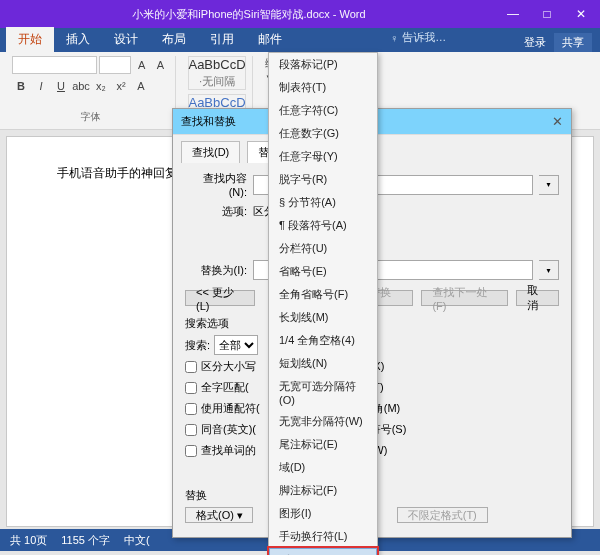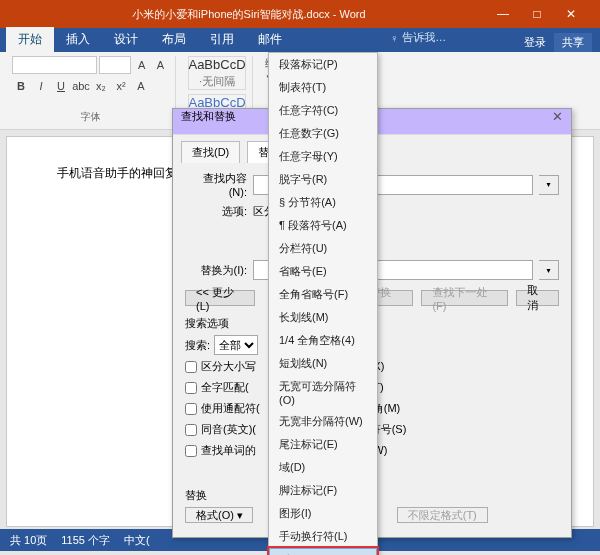--- a/index.html
+++ b/index.html
@@ -1,38 +1,38 @@
 <!DOCTYPE html>
 <html><head>
 <meta charset="utf-8">
 <style>
 *{margin:0;padding:0;box-sizing:border-box;font-family:"Microsoft YaHei","Segoe UI",sans-serif;font-size:11px}
 body{width:600px;height:555px;background:#e6e6e6;overflow:hidden;position:relative}
-.title-bar{height:28px;background:#c2410c;color:#fff;display:flex;align-items:center;padding:0 12px}
+.title-bar{height:28px;background:#6d28d9;color:#fff;display:flex;align-items:center;padding:0 2px}
 .title-bar .spacer{flex:1}
 .title-bar .title{font-size:11px;opacity:.95}
 .title-bar .win-btn{width:34px;height:28px;display:flex;align-items:center;justify-content:center;color:#fff;font-size:12px}
 .ribbon-tabs{height:24px;background:#2b579a;display:flex;align-items:flex-end;padding-left:6px;color:#fff}
 .ribbon-tabs .tab{padding:4px 12px;font-size:12px}
-.ribbon-tabs .tab.active{background:#f3f3f3;color:#0c4a6e}
+.ribbon-tabs .tab.active{background:#f3f3f3;color:#c2410c}
 .ribbon-tabs .login-area{margin-left:auto;display:flex;align-items:center;gap:8px;padding-right:8px}
 .ribbon-tabs .share{background:#3b67aa;padding:2px 8px;border-radius:0}
 .ribbon{height:78px;background:#f3f3f3;border-bottom:1px solid #d4d4d4;display:flex;padding:4px 6px;gap:6px}
 .group{border-right:1px solid #d9d9d9;padding:0 6px;display:flex;flex-direction:column;justify-content:space-between}
 .group-label{text-align:center;color:#666;font-size:10px;padding-bottom:1px}
 .font-row{display:flex;gap:2px;align-items:center}
 .font-btn{width:18px;height:18px;display:flex;align-items:center;justify-content:center;color:#444}
 .style-box{width:58px;height:48px;border:1px solid #d9d9d9;display:flex;flex-direction:column;align-items:center;justify-content:center;color:#767676;font-size:10px;gap:2px}
 .style-box .sample{color:#333;font-size:13px}
 .edit-col{display:flex;flex-direction:column;gap:2px;color:#444;font-size:11px}
 .doc-area{position:absolute;top:130px;left:0;right:0;bottom:22px;background:#fff;border:1px solid #c8c8c8;margin:6px}
 .doc-text{position:absolute;top:28px;left:50px;font-size:12px;color:#000}
 .status-bar{position:absolute;bottom:4px;left:0;right:0;height:22px;background:#2b579a;color:#fff;display:flex;align-items:center;gap:14px;padding:0 10px;font-size:10px}
 .dialog{position:absolute;top:108px;left:172px;width:400px;height:430px;background:#f0f0f0;border:1px solid #9e9e9e;box-shadow:2px 2px 6px rgba(0,0,0,.25)}
-.dlg-title{height:26px;background:#c4b5fd;border-bottom:1px solid #ddd;display:flex;padding:0 8px;font-size:12px}
+.dlg-title{height:26px;background:#7dd3fc;border-bottom:1px solid #ddd;display:flex;align-items:center;padding:0 8px;font-size:12px}
 .dlg-title .x{margin-left:auto;color:#555;font-size:13px}
 .dlg-tabs{display:flex;padding:6px 8px 0 8px;gap:7px}
 .dlg-tab{padding:3px 10px;border:1px solid #bdbdbd;border-bottom:none;background:#f6f6f6;font-size:11px}
 .dlg-tab.active{background:#fff}
 .dlg-body{padding:8px 12px}
 .row{display:flex;align-items:center;gap:6px;margin-bottom:6px}
 .row label{width:62px;text-align:right;font-size:11px}
 .row input.txt{flex:1;height:20px;border:1px solid #a7a7a7;background:#fff;padding:0 4px}
 .row .combo{width:20px;height:20px;border:1px solid #a7a7a7;border-left:none;background:#efefef;display:flex;align-items:center;justify-content:center;font-size:8px}
 .btn{height:16px;padding:0 10px;border:1px solid #adadad;background:#e1e1e1;font-size:11px;display:inline-flex;align-items:center}

